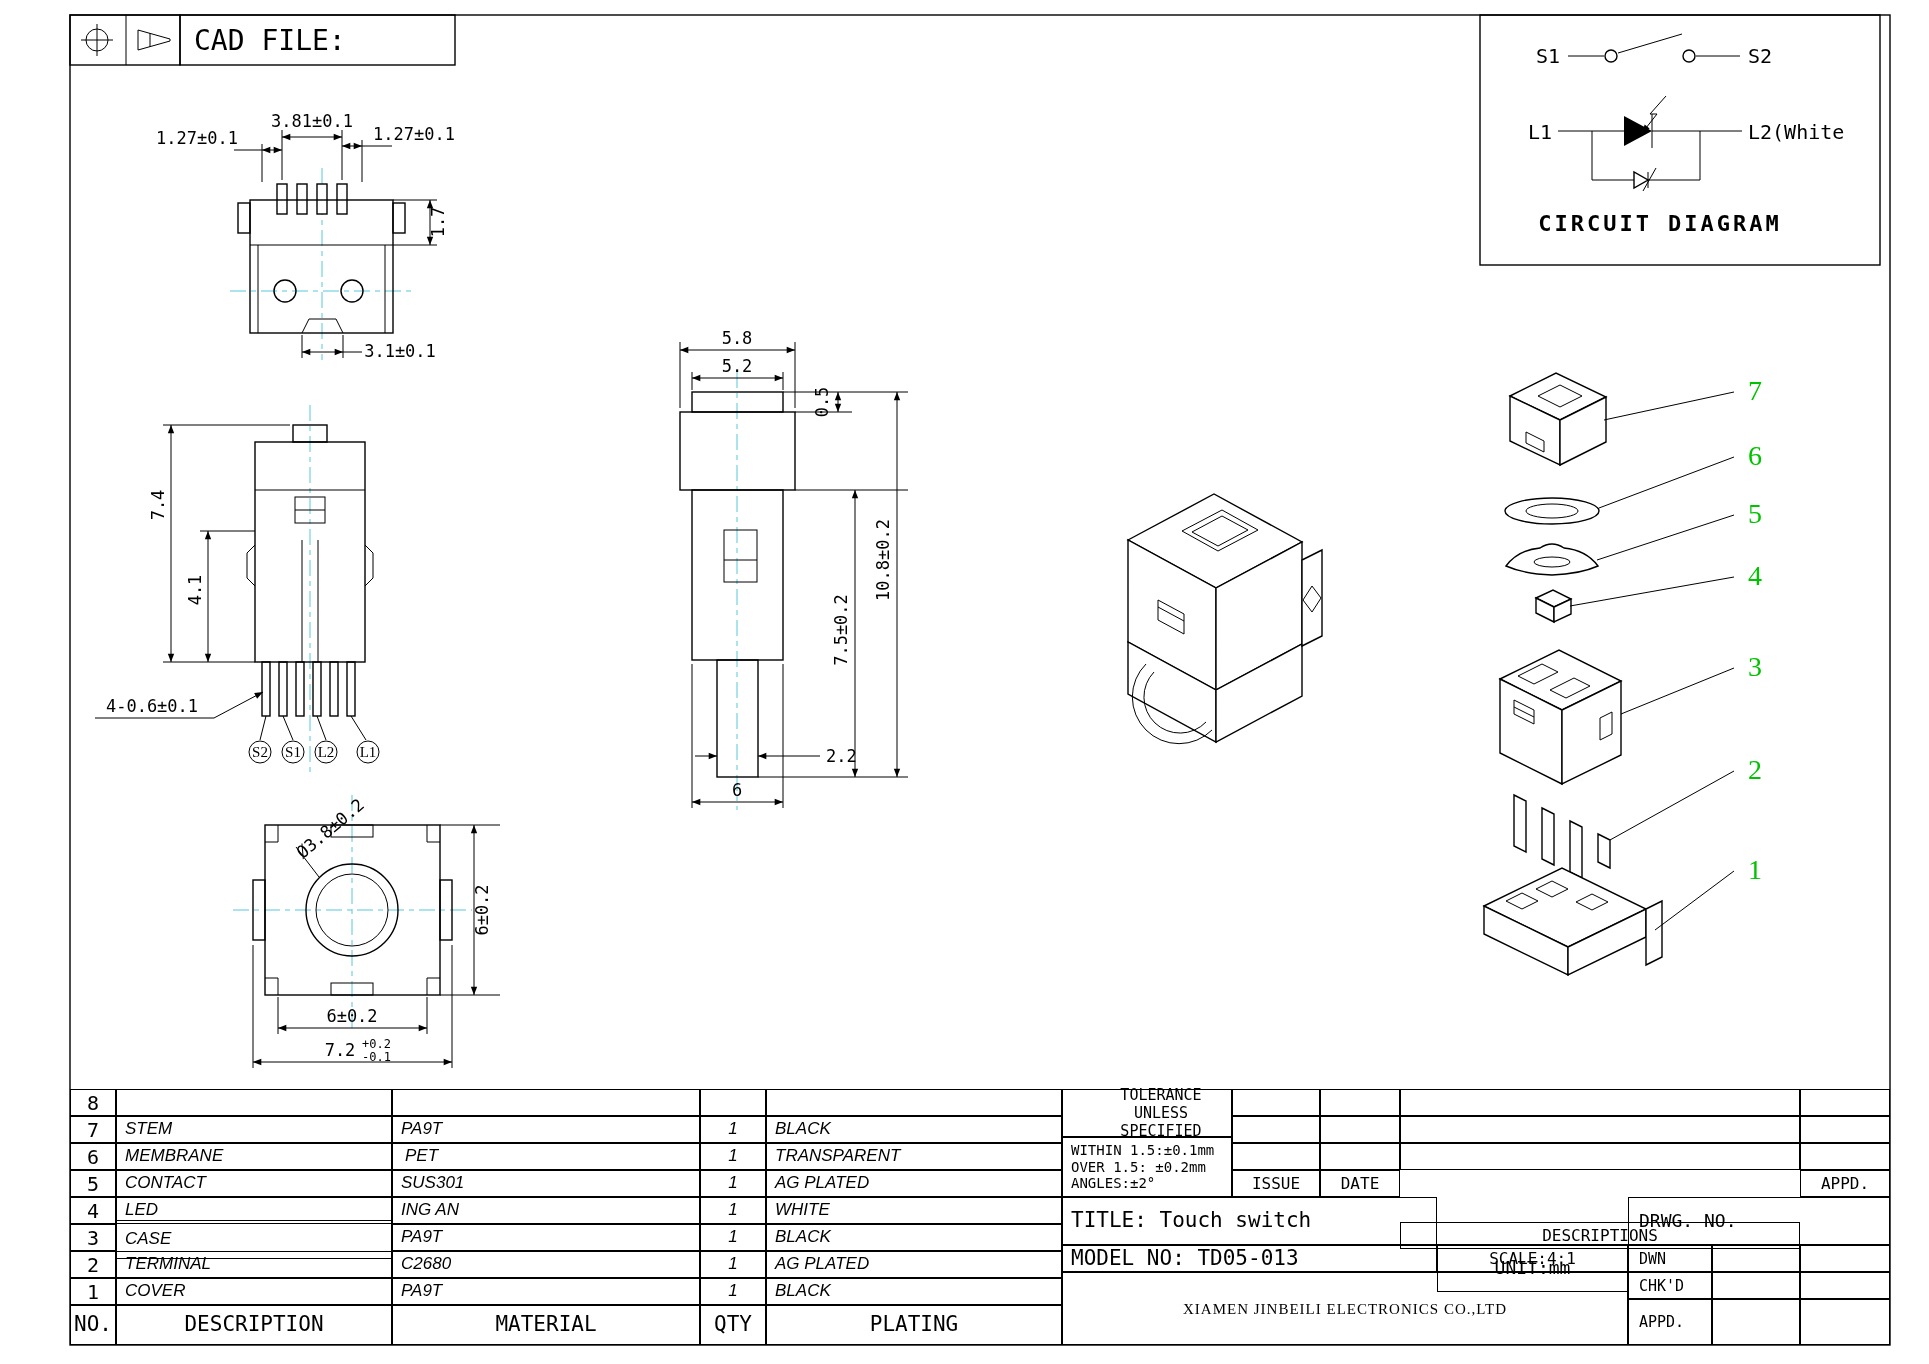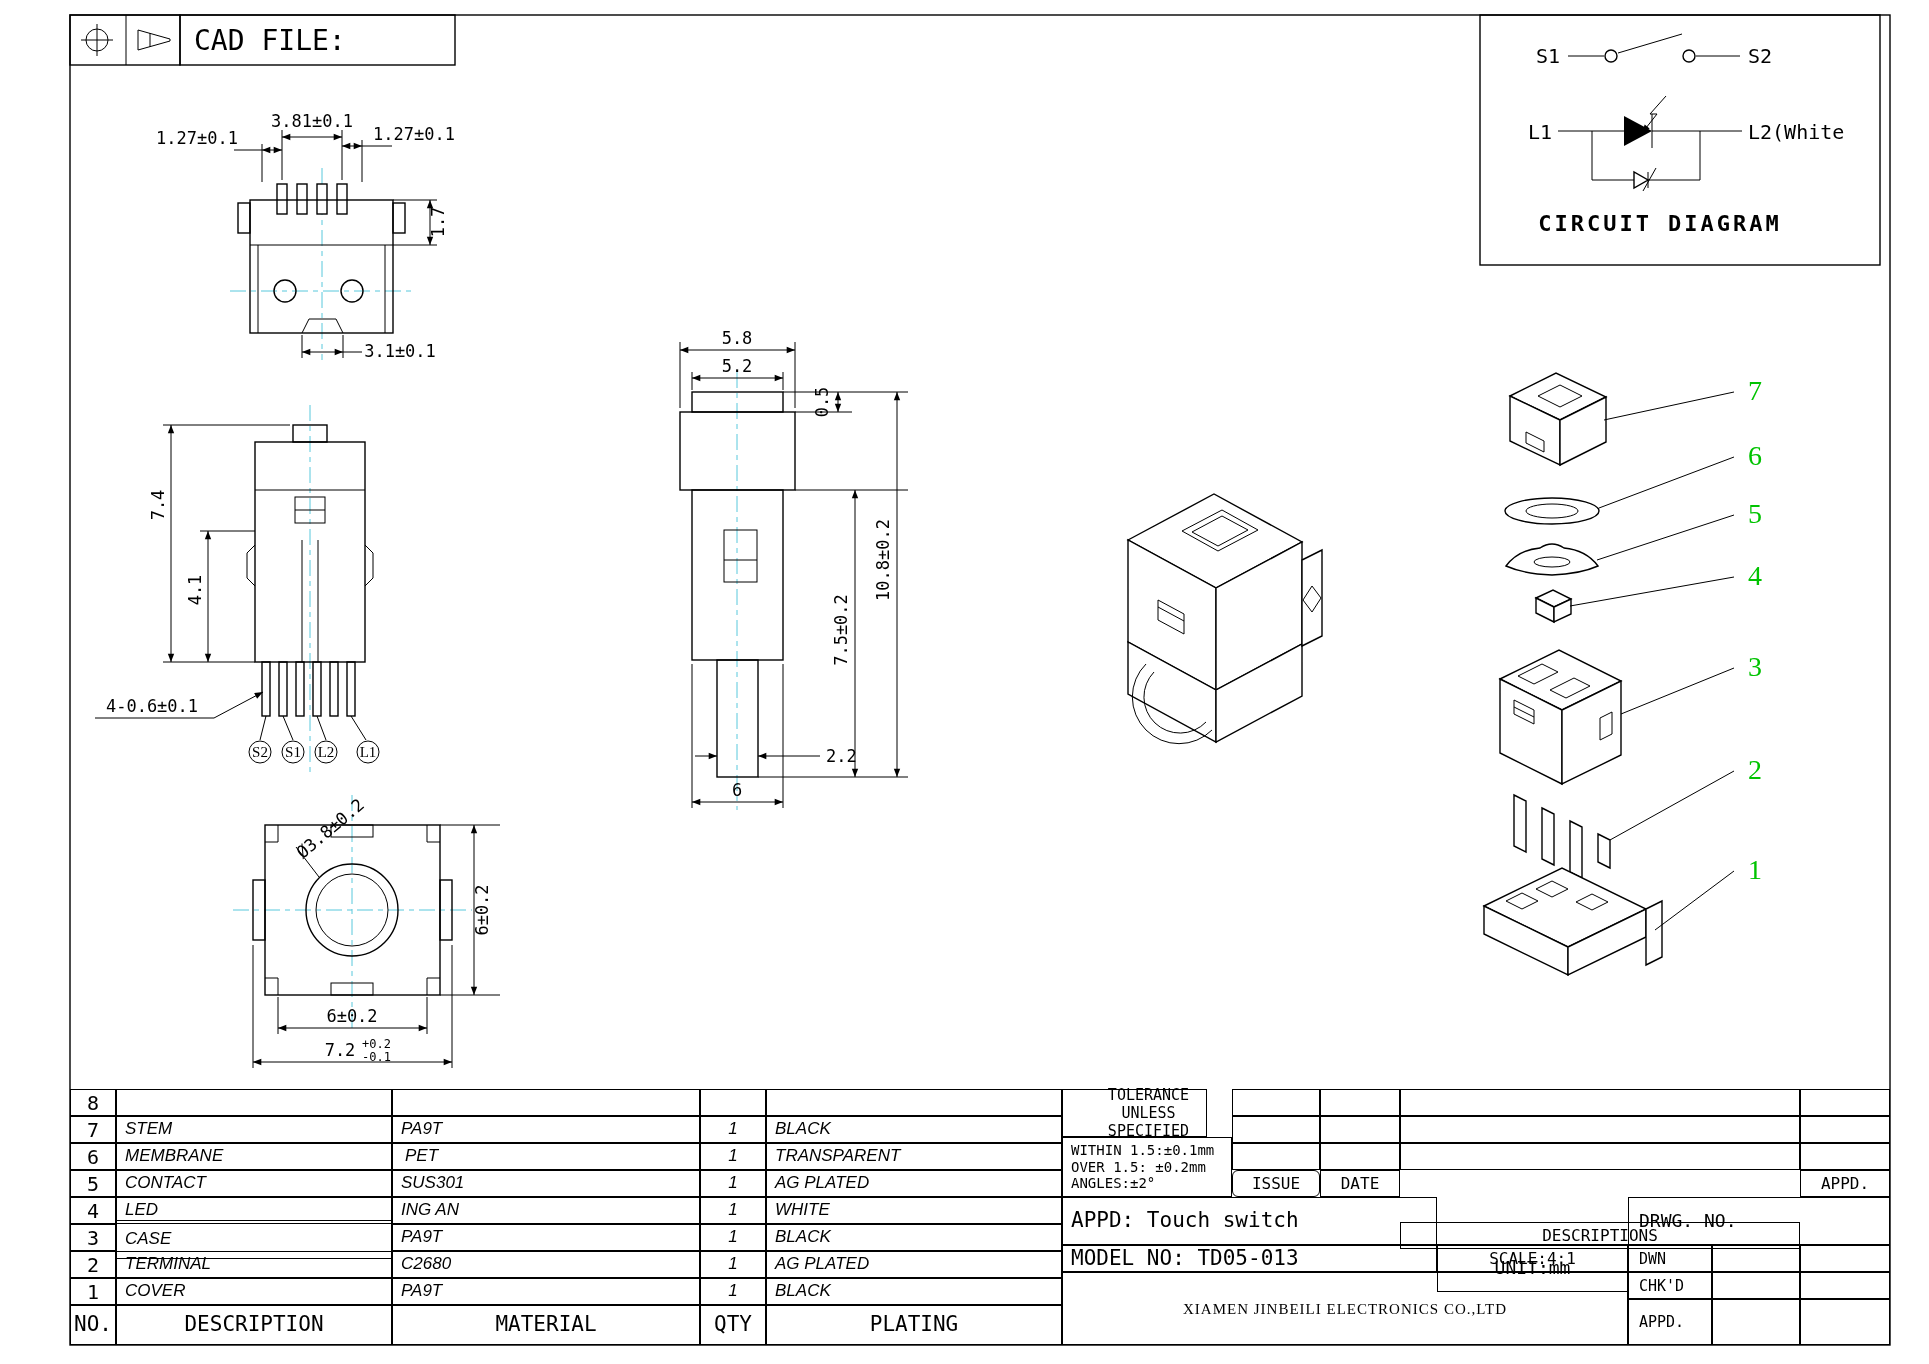--- a/index.html
+++ b/index.html
@@ -382,45 +382,45 @@
 
   <div class="cell ctr hdr" style="left:70px;top:1305px;width:46px;height:40px;">NO.</div>
   <div class="cell ctr hdr" style="left:116px;top:1305px;width:276px;height:40px;">DESCRIPTION</div>
   <div class="cell ctr hdr" style="left:392px;top:1305px;width:308px;height:40px;">MATERIAL</div>
   <div class="cell ctr hdr" style="left:700px;top:1305px;width:66px;height:40px;">QTY</div>
   <div class="cell ctr hdr" style="left:766px;top:1305px;width:296px;height:40px;">PLATING</div>
 </div>
 
 
 <div>
-  <div class="cell ctr pre" style="left:1062px;top:1089px;width:145px;height:48px;font-size:15px;padding-left:28px;">TOLERANCE
+  <div class="cell ctr pre" style="left:1062px;top:1089px;width:170px;height:48px;font-size:15px;padding-left:28px;">TOLERANCE
 UNLESS SPECIFIED</div>
   <div class="cell lft pre" style="left:1062px;top:1137px;width:170px;height:60px;font-size:14px;">WITHIN 1.5:±0.1mm
 OVER 1.5:  ±0.2mm
 ANGLES:±2°</div>
 
   <div class="cell" style="left:1232px;top:1089px;width:88px;height:27px;"></div>
   <div class="cell" style="left:1320px;top:1089px;width:80px;height:27px;"></div>
   <div class="cell" style="left:1400px;top:1089px;width:400px;height:27px;"></div>
   <div class="cell" style="left:1800px;top:1089px;width:90px;height:27px;"></div>
   <div class="cell" style="left:1232px;top:1116px;width:88px;height:27px;"></div>
   <div class="cell" style="left:1320px;top:1116px;width:80px;height:27px;"></div>
   <div class="cell" style="left:1400px;top:1116px;width:400px;height:27px;"></div>
   <div class="cell" style="left:1800px;top:1116px;width:90px;height:27px;"></div>
   <div class="cell" style="left:1232px;top:1143px;width:88px;height:27px;"></div>
   <div class="cell" style="left:1320px;top:1143px;width:80px;height:27px;"></div>
   <div class="cell" style="left:1400px;top:1143px;width:400px;height:27px;"></div>
   <div class="cell" style="left:1800px;top:1143px;width:90px;height:27px;"></div>
 
-  <div class="cell ctr" style="left:1232px;top:1170px;width:88px;height:27px;border-radius:6px;">ISSUE</div>
+  <div class="cell ctr" style="left:1232px;top:1170px;width:88px;height:27px;">ISSUE</div>
   <div class="cell ctr" style="left:1320px;top:1170px;width:80px;height:27px;">DATE</div>
   <div class="cell ctr" style="left:1400px;top:1222px;width:400px;height:27px;">DESCRIPTIONS</div>
   <div class="cell ctr" style="left:1800px;top:1170px;width:90px;height:27px;">APPD.</div>
 
-  <div class="cell lft big" style="left:1062px;top:1197px;width:375px;height:48px;">APPD: Touch switch</div>
+  <div class="cell lft big" style="left:1062px;top:1197px;width:375px;height:48px;">TITLE: Touch switch</div>
   <div class="cell ctr" style="left:1437px;top:1197px;width:191px;height:48px;font-size:18px;margin-top:47px;">UNIT:mm</div>
   <div class="cell" style="left:1628px;top:1197px;width:262px;height:48px;padding-left:10px;font-size:18px;">DRWG. NO.</div>
 
   <div class="cell lft big" style="left:1062px;top:1245px;width:375px;height:27px;">MODEL NO: TD05-013</div>
   <div class="cell ctr" style="left:1437px;top:1245px;width:191px;height:27px;font-size:16px;">SCALE:4:1</div>
   <div class="cell" style="left:1628px;top:1245px;width:84px;height:27px;padding-left:10px;font-size:15px;">DWN</div>
   <div class="cell" style="left:1712px;top:1245px;width:88px;height:27px;"></div>
   <div class="cell" style="left:1800px;top:1245px;width:90px;height:27px;"></div>
 
   <div class="cell" style="left:1628px;top:1272px;width:84px;height:27px;padding-left:10px;font-size:15px;">CHK'D</div>

